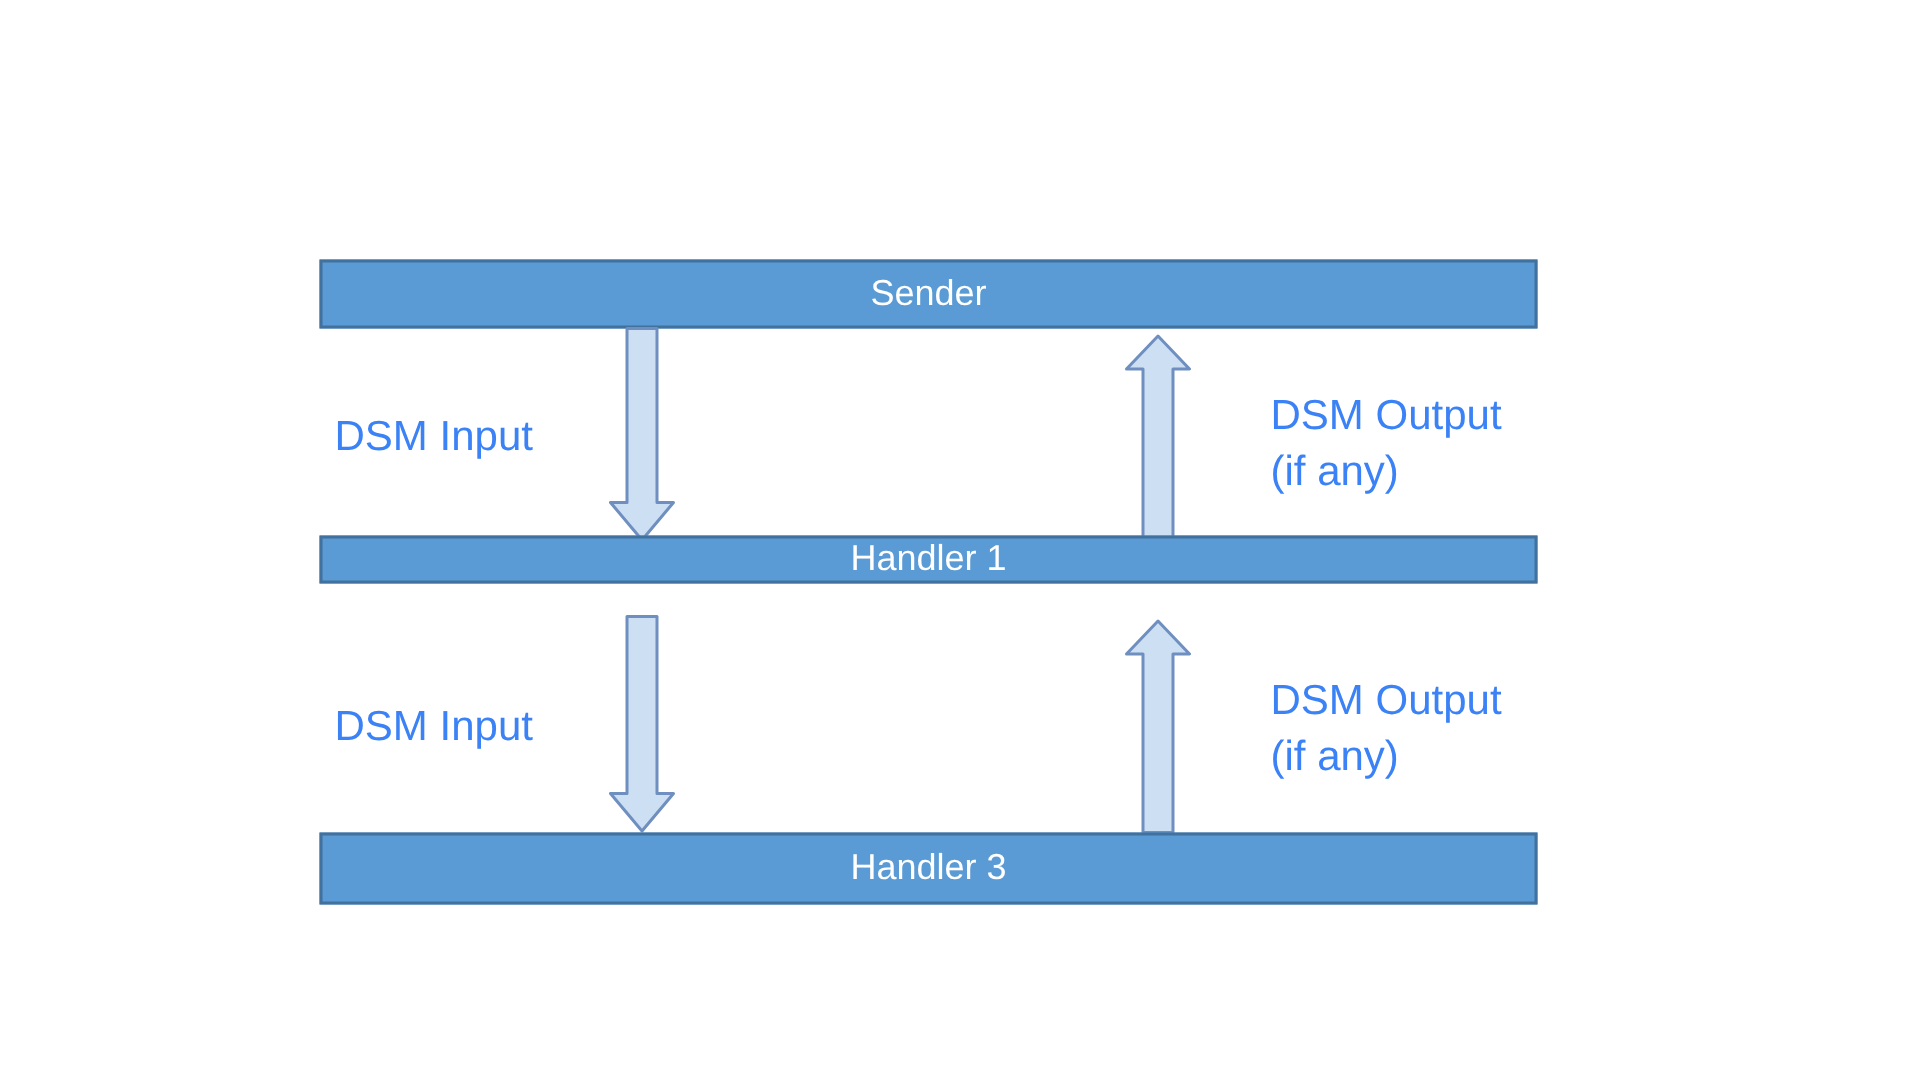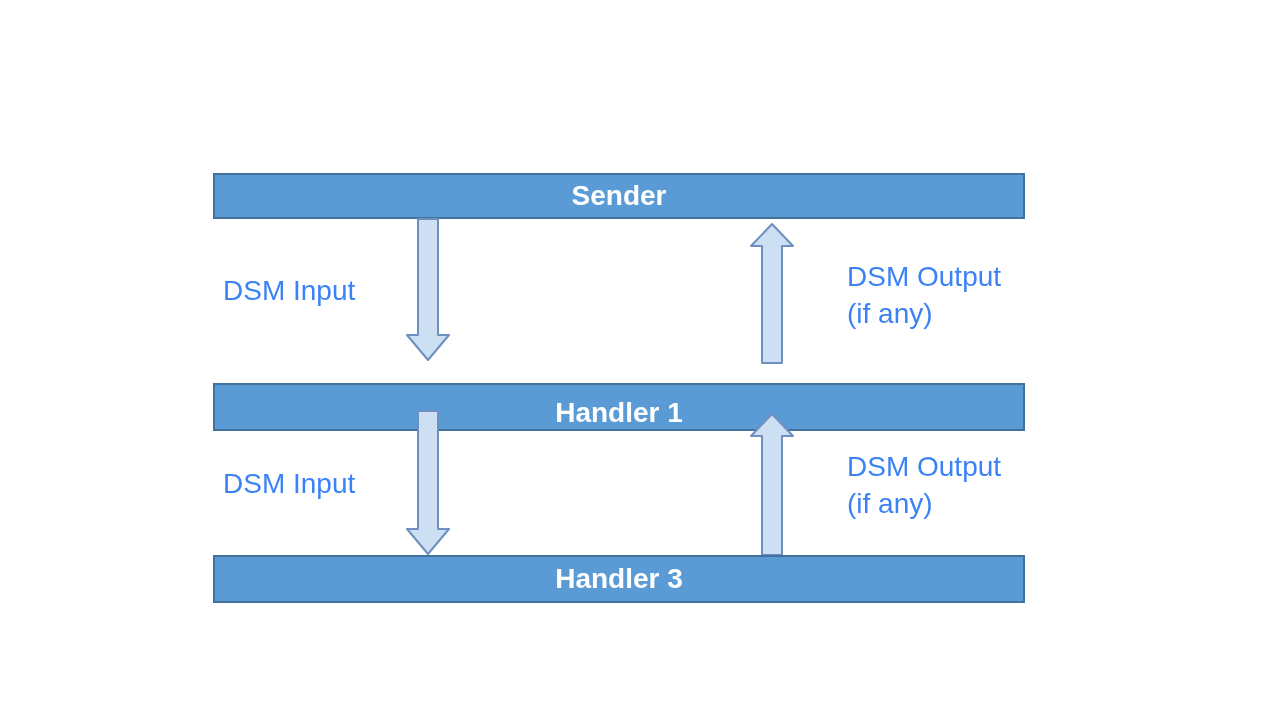--- a/index.html
+++ b/index.html
@@ -11,29 +11,29 @@
     height: 720px;
     background: #ffffff;
   }
   .bar {
     position: absolute;
     left: 213px;
     width: 812px;
     background: #5B9BD5;
     border: 2px solid #41719C;
     color: #ffffff;
-    font-weight: bold;
-    font-size: 28px;
+    font-weight: normal;
+    font-size: 24px;
     text-align: center;
     display: flex;
     align-items: center;
     justify-content: center;
   }
   .bar-sender   { top: 173px; height: 46px; }
-  .bar-handler1 { top: 383px; height: 48px; align-items: flex-end; }
+  .bar-handler1 { top: 357px; height: 32px; }
   .bar-handler2 { top: 555px; height: 48px; }
   .arrow {
     position: absolute;
     overflow: visible;
   }
   .arrow polygon {
     fill: #CDDFF2;
     stroke: #6E8FC0;
     stroke-width: 2;
     stroke-linejoin: round;

